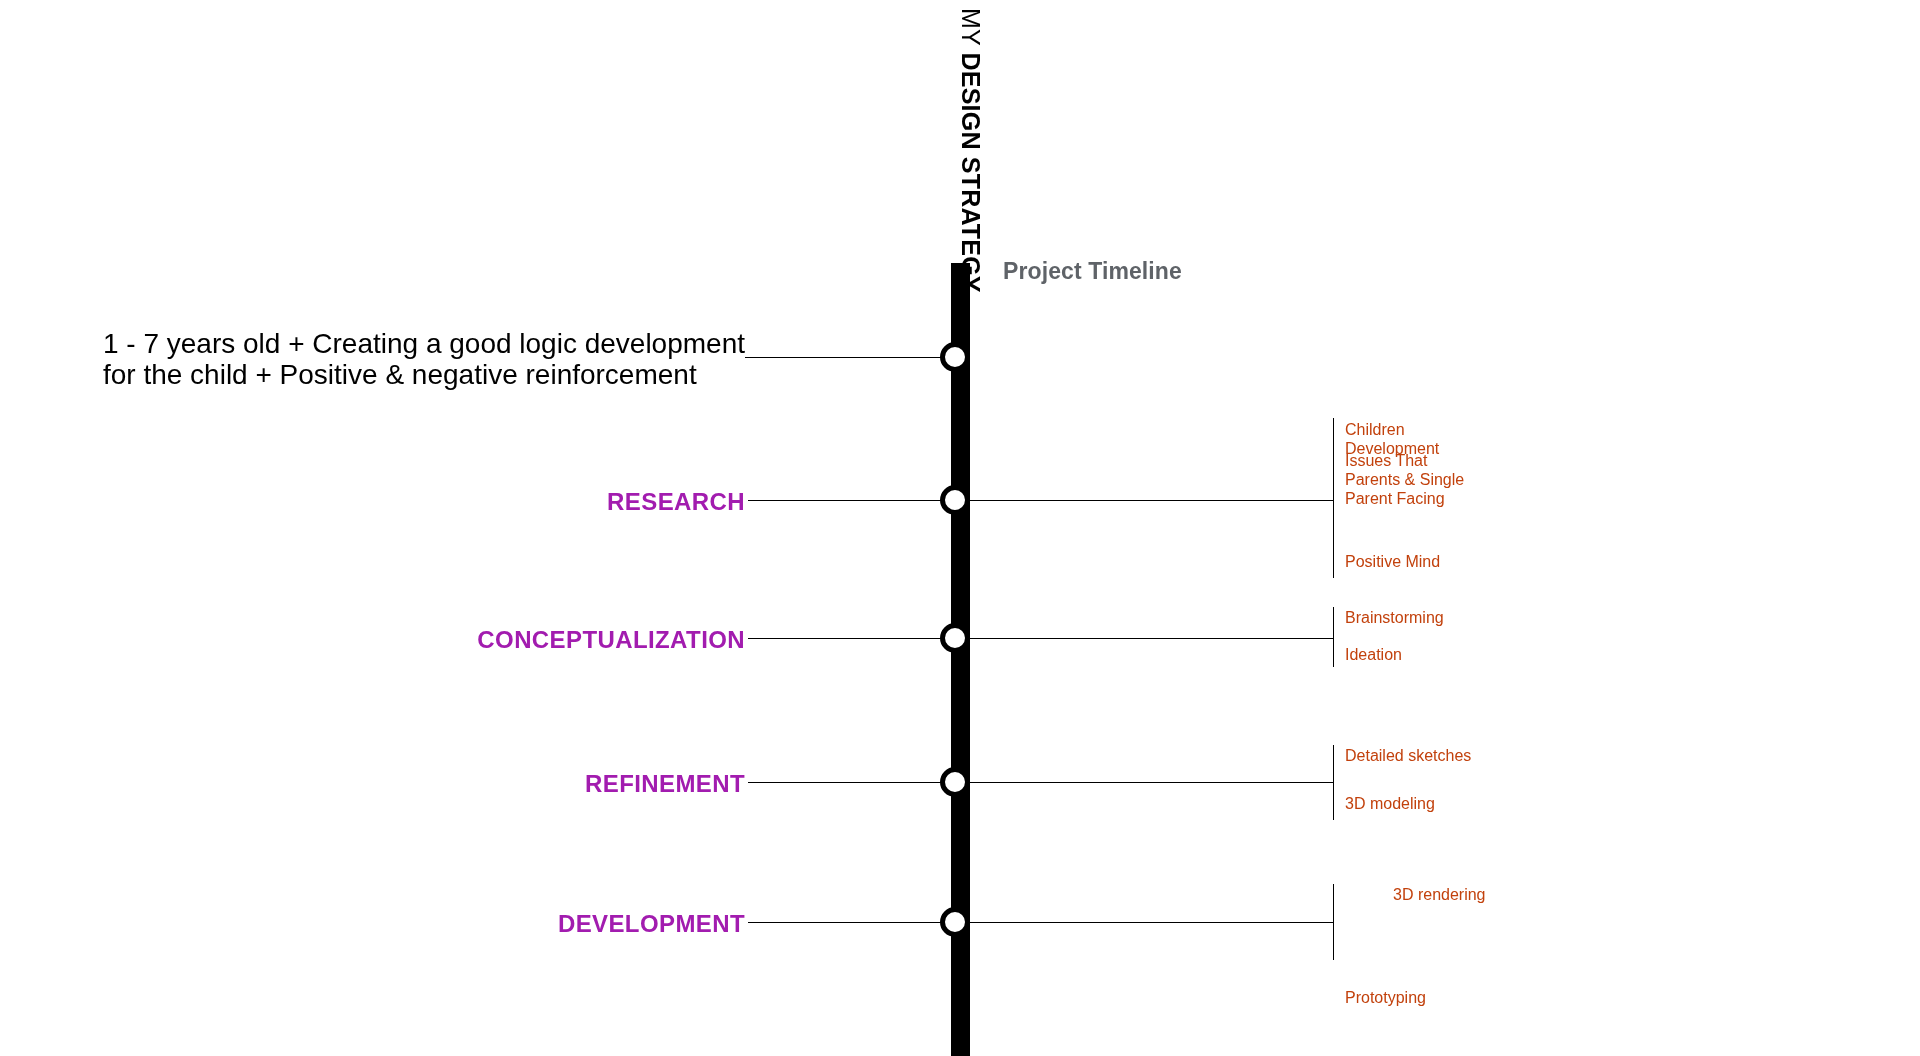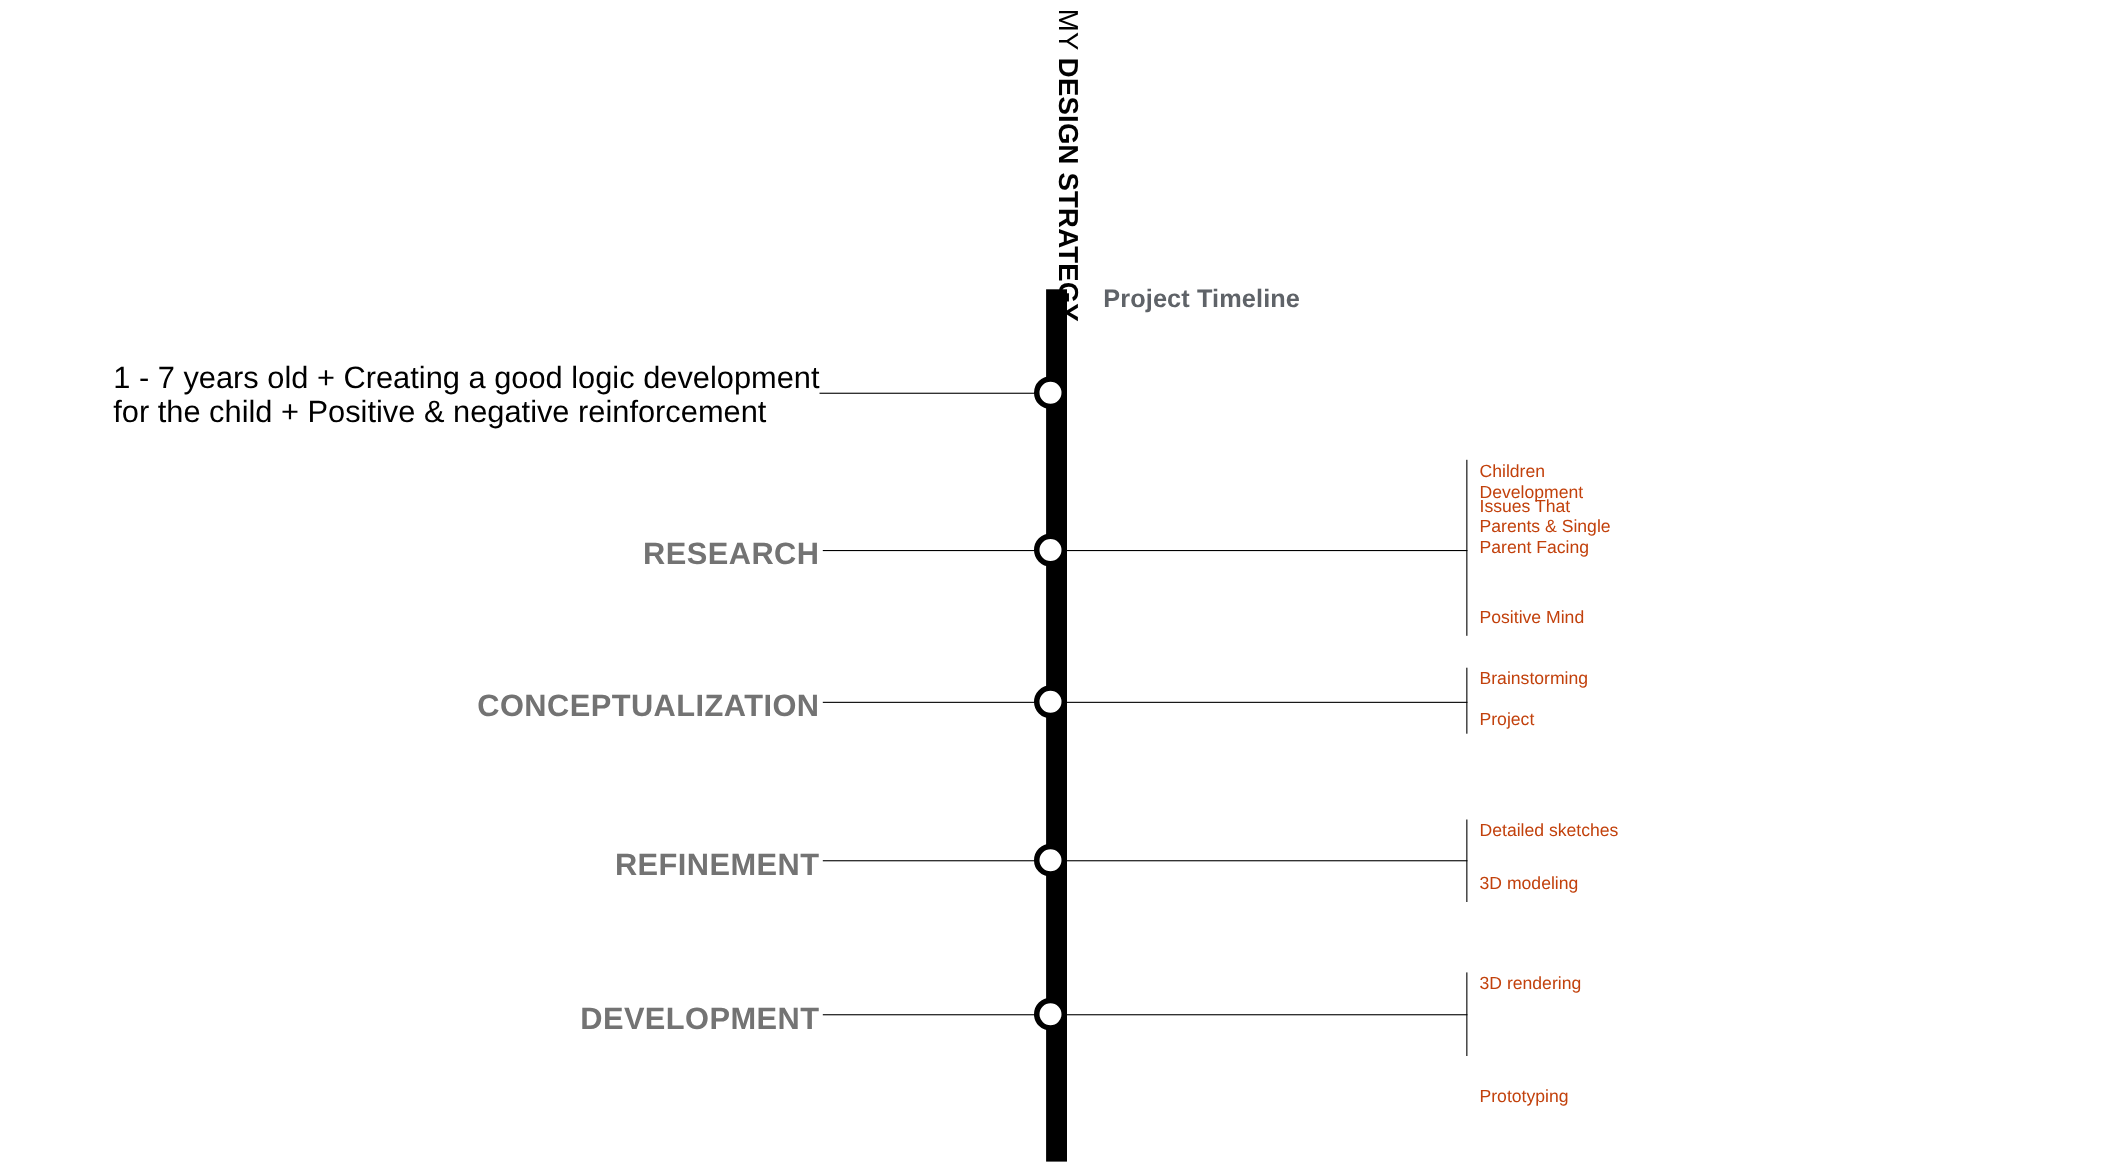--- a/index.html
+++ b/index.html
@@ -79,25 +79,25 @@
     border: 5px solid #000000;
     box-sizing: border-box;
     left: 940px;
   }
 
   
   .left-label {
     position: absolute;
     right: 1175px;
     text-align: right;
-    font-size: 28px;
+    font-size: 24px;
     font-weight: 700;
     letter-spacing: 0.4px;
     white-space: nowrap;
-    color: #737373;
+    color: #a21caf;
   }
   .left-para {
     position: absolute;
     right: 1175px;
     text-align: left;
     font-size: 28px;
     font-weight: 400;
     line-height: 31px;
     color: #000000;
     white-space: nowrap;
@@ -163,31 +163,31 @@
 Parents &amp; Single
 Parent Facing</div>
   <div class="sub-item" style="top:552px;">Positive Mind</div>
 
   <div class="node" style="top:623px;"></div>
   <div class="left-label" style="top:626px;">CONCEPTUALIZATION</div>
   <div class="left-connector" style="left:748px; top:638px; width:193px;"></div>
   <div class="right-connector" style="left:969px; top:638px; width:365px;"></div>
   <div class="right-rail" style="top:607px; height:60px;"></div>
   <div class="sub-item" style="top:608px;">Brainstorming</div>
-  <div class="sub-item" style="top:645px;">Project</div>
+  <div class="sub-item" style="top:645px;">Ideation</div>
 
   <div class="node" style="top:767px;"></div>
   <div class="left-label" style="top:770px;">REFINEMENT</div>
   <div class="left-connector" style="left:748px; top:782px; width:193px;"></div>
   <div class="right-connector" style="left:969px; top:782px; width:365px;"></div>
   <div class="right-rail" style="top:745px; height:75px;"></div>
   <div class="sub-item" style="top:746px;">Detailed sketches</div>
   <div class="sub-item" style="top:794px;">3D modeling</div>
 
   <div class="node" style="top:907px;"></div>
   <div class="left-label" style="top:910px;">DEVELOPMENT</div>
   <div class="left-connector" style="left:748px; top:922px; width:193px;"></div>
   <div class="right-connector" style="left:969px; top:922px; width:365px;"></div>
   <div class="right-rail" style="top:884px; height:76px;"></div>
-  <div class="sub-item" style="top:885px;">3D rendering</div>
+  <div class="sub-item" style="top:885px;margin-left:48px;">3D rendering</div>
   <div class="sub-item" style="top:988px;">Prototyping</div>
 
 </div>
 
 </body></html>

